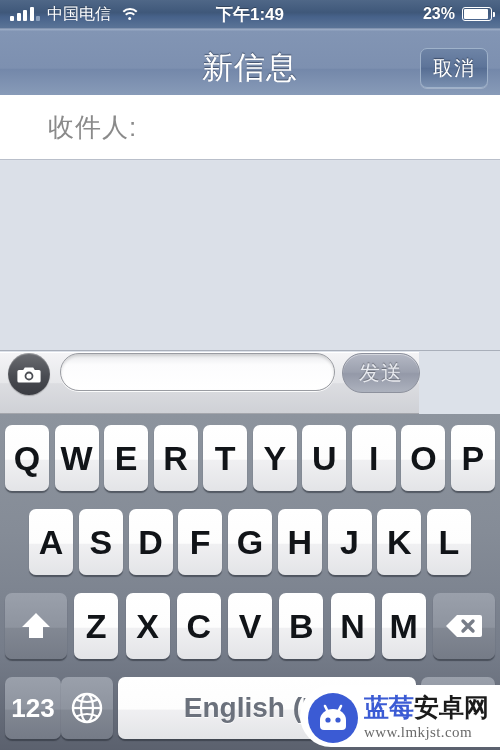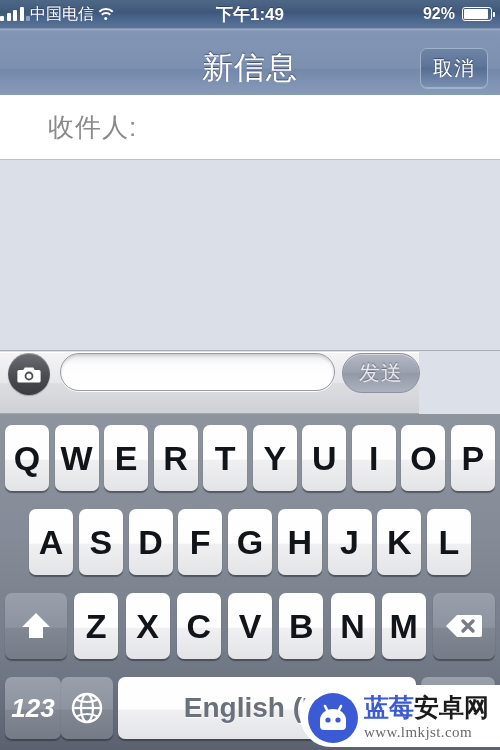--- a/index.html
+++ b/index.html
@@ -28,20 +28,22 @@
     border-bottom: 1px solid #8294b0;
     display: flex;
     align-items: center;
     color: #ffffff;
     font-size: 17px;
     box-sizing: border-box;
   }
   .sb-left {
     display: flex;
     align-items: center;
+    padding-left: 10px;
+    gap: 7px;
   }
   .signal-bars {
     display: flex;
     align-items: flex-end;
     gap: 2.5px;
     height: 14px;
   }
   .signal-bars i {
     display: block;
     width: 4px;
@@ -305,21 +307,21 @@
     box-sizing: border-box;
     cursor: pointer;
     user-select: none;
   }
   .key.dark {
     background: linear-gradient(to bottom, #9aa0ab 0%, #8e949f 52%, #828893 53%, #757b87 100%);
     color: #ffffff;
   }
   .key.shift   { width: 62px; }
   .key.delete  { width: 62px; }
-  .key.numeric { width: 56px; height: 62px; font-size: 26px; font-style: italic; }
+  .key.numeric { width: 56px; height: 62px; font-size: 26px; }
   .key.globe   { width: 52px; height: 62px; }
   .key.space {
     flex: 1;
     height: 62px;
     margin: 0 5px;
     font-size: 28px;
     font-weight: bold;
     color: #6b717c;
     text-shadow: 0 1px 0 rgba(255,255,255,.8);
   }
@@ -396,21 +398,21 @@
       </span>
       <span class="carrier">中国电信</span>
       <span class="wifi-icon">
         <span class="w1"></span>
           <span class="w2"></span>
           <span class="w3"></span>
       </span>
     </div>
     <div class="sb-center">下午1:49</div>
     <div class="sb-right">
-      <span class="battery-pct">92%</span>
+      <span class="battery-pct">23%</span>
       <span class="battery">
         <span class="fill" style="width:24px"></span>
       </span>
     </div>
   </div>
 
   <div class="nav-bar">
     <div class="nav-title">新信息</div>
     <div class="nav-cancel">取消</div>
   </div>

